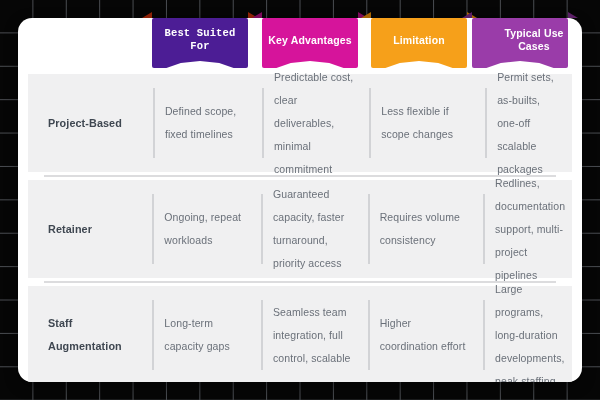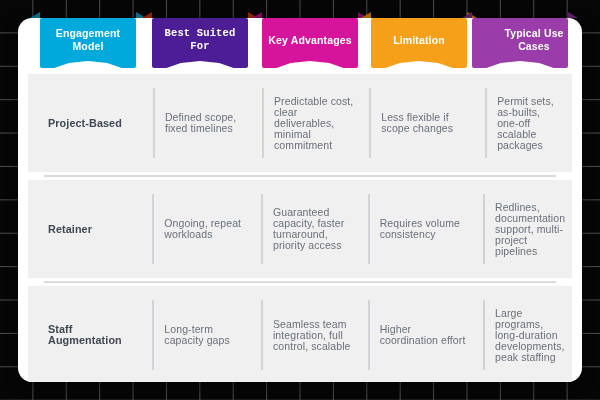--- a/index.html
+++ b/index.html
@@ -64,21 +64,21 @@
   .sep.s2 { top: 263px; }
 
   .cell {
     position: relative;
     box-sizing: border-box;
     padding: 12px 12px;
     height: 100%;
     display: flex;
     align-items: center;
     font-size: 10.5px;
-    line-height: 11px;
+    line-height: 23px;
     color: #6a7079;
     letter-spacing: 0.1px;
   }
   .cell.c0 {
     width: 128px;
     font-weight: bold;
     color: #3f4751;
     font-size: 10.8px;
     padding-left: 20px;
   }
@@ -200,26 +200,20 @@
       <div class="cell c1">Long-term capacity gaps</div>
       <div class="cell c2">Seamless team integration, full control, scalable</div>
       <div class="cell c3">Higher coordination effort</div>
       <div class="cell c4">Large programs, long-duration developments, peak staffing</div>
     </div>
 
   </div>
 </div>
 
 <div class="headers">
-  <div class="ribbon" id="rb0" style="left:40px;">
-    <div class="shadow"></div>
-    <div class="fold-l" style="background: rgb(11, 107, 133);"></div>
-    <div class="fold-r" style="background: rgb(11, 107, 133);"></div>
-    <div class="body" style="background: rgb(0, 169, 220);">Engagement Model</div>
-  </div>
 
   <div class="ribbon" id="rb1" style="left:152px;">
     <div class="shadow"></div>
     <div class="fold-l" style="background: rgb(142, 34, 7);"></div>
     <div class="fold-r" style="background: rgb(142, 34, 7);"></div>
     <div class="body" style="background: #4c1d95; font-family: Liberation Mono, monospace;">Best Suited For</div>
   </div>
 
   <div class="ribbon" id="rb2" style="left:262px;">
     <div class="shadow"></div>

